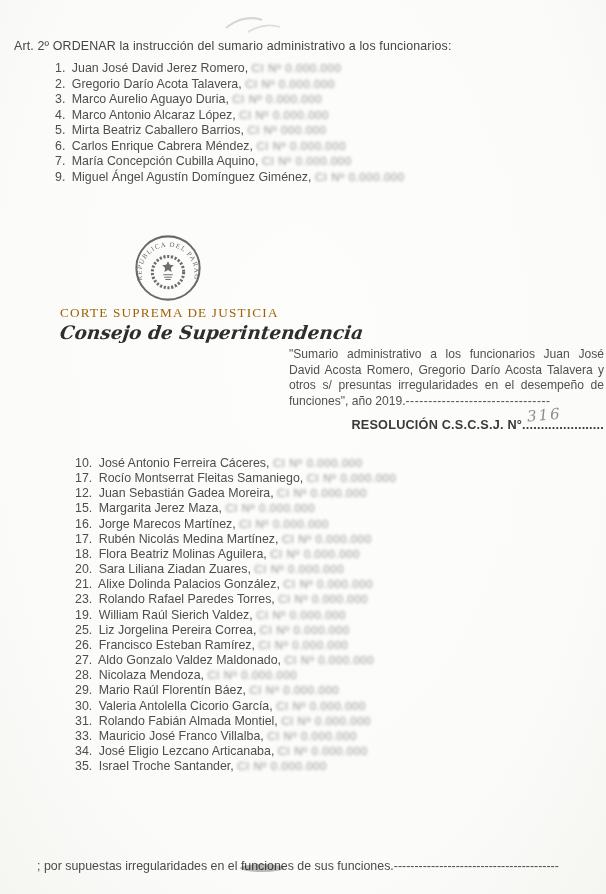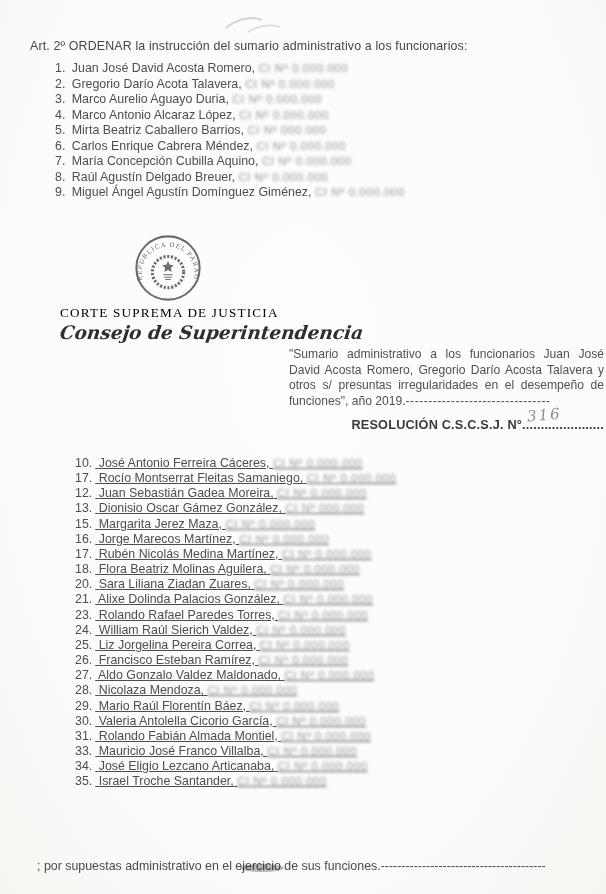--- a/index.html
+++ b/index.html
@@ -4,38 +4,38 @@
 <style>
   html,body{margin:0;padding:0;}
   body{
     width:606px;height:894px;position:relative;overflow:hidden;
     background:
       radial-gradient(ellipse at 50% 40%, #fdfdfc 0%, #fbfbf9 70%, #f5f5f2 100%);
     font-family:"Liberation Sans", sans-serif;
     color:#4b4b4b;
   }
   .art-heading{
-    position:absolute;left:30px;top:27px;
+    position:absolute;left:14px;top:27px;
     font-size:12.4px;letter-spacing:.15px;color:#454545;white-space:nowrap;
   }
   .list{position:absolute;margin:0;padding:0;list-style:none;font-size:12.4px;color:#4e4e4e;}
   .list-1{left:55px;top:61px;line-height:15.5px;}
-  .list-2{left:75px;top:456px;line-height:15.15px;text-decoration:underline;}
+  .list-2{left:75px;top:456px;line-height:15.15px;}
   .row{white-space:nowrap;}
   .row .num{display:inline-block;margin-right:3px;}
   .ci{
     filter:blur(1.7px);
     color:#979797;font-size:11.4px;letter-spacing:.6px;
     user-select:none;
   }
   .letterhead{position:absolute;left:60px;top:234px;width:215px;text-align:center;}
   .seal{display:block;margin:0 auto 3px;opacity:.88;}
   .inst{
     font-family:"Liberation Serif", serif;
-    font-size:13.2px;letter-spacing:1.2px;color:#000000;white-space:nowrap;
+    font-size:13.2px;letter-spacing:1.2px;color:#a16207;white-space:nowrap;
   }
   .dept{
     font-family:"DejaVu Serif", serif;font-style:italic;font-weight:bold;
     font-size:18.5px;color:#2e2e2e;margin-top:1px;white-space:nowrap;
     transform:skewX(-7deg);
   }
   .caption{
     position:absolute;left:289px;top:347px;width:315px;
     font-size:12.1px;line-height:15.5px;text-align:justify;color:#515151;
   }
@@ -66,21 +66,21 @@
   <path d="M40 28 C 50 22, 62 20, 72 23" fill="none" stroke="#d8d8d4" stroke-width="1.8"></path>
   <path d="M55 10 C 62 7, 70 7, 76 10" fill="none" stroke="#dddddа" stroke-width="1.4" opacity=".7"></path>
 </svg>
 
 <p class="art-heading">Art. 2º ORDENAR la instrucción del sumario administrativo a los funcionarios:</p>
 
 <ol class="list list-1">
 
     <li class="row">
       <span class="num">1.</span>
-      <span class="nm">Juan José David Acosta Romero,</span>
+      <span class="nm">Juan José David Jerez Romero,</span>
       <span class="ci">CI Nº 0.000.000</span>
     </li>
 
     <li class="row">
       <span class="num">2.</span>
       <span class="nm">Gregorio Darío Acota Talavera,</span>
       <span class="ci">CI Nº 0.000.000</span>
     </li>
 
     <li class="row">
@@ -106,25 +106,20 @@
       <span class="nm">Carlos Enrique Cabrera Méndez,</span>
       <span class="ci">CI Nº 0.000.000</span>
     </li>
 
     <li class="row">
       <span class="num">7.</span>
       <span class="nm">María Concepción Cubilla Aquino,</span>
       <span class="ci">CI Nº 0.000.000</span>
     </li>
 
-    <li class="row">
-      <span class="num">8.</span>
-      <span class="nm">Raúl Agustín Delgado Breuer,</span>
-      <span class="ci">CI Nº 0.000.000</span>
-    </li>
 
     <li class="row">
       <span class="num">9.</span>
       <span class="nm">Miguel Ángel Agustín Domínguez Giménez,</span>
       <span class="ci">CI Nº 0.000.000</span>
     </li>
   </ol>
 
 <div class="letterhead">
   <svg class="seal" width="68" height="68" viewBox="0 0 100 100">
@@ -164,25 +159,20 @@
       <span class="nm">Rocío Montserrat Fleitas Samaniego,</span>
       <span class="ci">CI Nº 0.000.000</span>
     </li>
 
     <li class="row">
       <span class="num">12.</span>
       <span class="nm">Juan Sebastián Gadea Moreira,</span>
       <span class="ci">CI Nº 0.000.000</span>
     </li>
 
-    <li class="row">
-      <span class="num">13.</span>
-      <span class="nm">Dionisio Oscar Gámez González,</span>
-      <span class="ci">CI Nº 000.000</span>
-    </li>
 
 
     <li class="row">
       <span class="num">15.</span>
       <span class="nm">Margarita Jerez Maza,</span>
       <span class="ci">CI Nº 0.000.000</span>
     </li>
 
     <li class="row">
       <span class="num">16.</span>
@@ -216,21 +206,21 @@
     </li>
 
 
     <li class="row">
       <span class="num">23.</span>
       <span class="nm">Rolando Rafael Paredes Torres,</span>
       <span class="ci">CI Nº 0.000.000</span>
     </li>
 
     <li class="row">
-      <span class="num">24.</span>
+      <span class="num">19.</span>
       <span class="nm">William Raúl Sierich Valdez,</span>
       <span class="ci">CI Nº 0.000.000</span>
     </li>
 
     <li class="row">
       <span class="num">25.</span>
       <span class="nm">Liz Jorgelina Pereira Correa,</span>
       <span class="ci">CI Nº 0.000.000</span>
     </li>
 
@@ -284,18 +274,18 @@
     </li>
 
     <li class="row">
       <span class="num">35.</span>
       <span class="nm">Israel Troche Santander,</span>
       <span class="ci">CI Nº 0.000.000</span>
     </li>
   </ol>
 
 <p class="closing">
-  <span>; por supuestas administrativo en el ejercicio de sus funciones.</span><span>----------------------------------------</span>
+  <span>; por supuestas irregularidades en el funciones de sus funciones.</span><span>----------------------------------------</span>
 </p>
 
 <svg class="smudge-bottom" width="70" height="16" viewBox="0 0 70 16">
   <ellipse cx="30" cy="8" rx="22" ry="4" fill="#ececе8" opacity=".6"></ellipse>
 </svg>
 
 </body></html>

